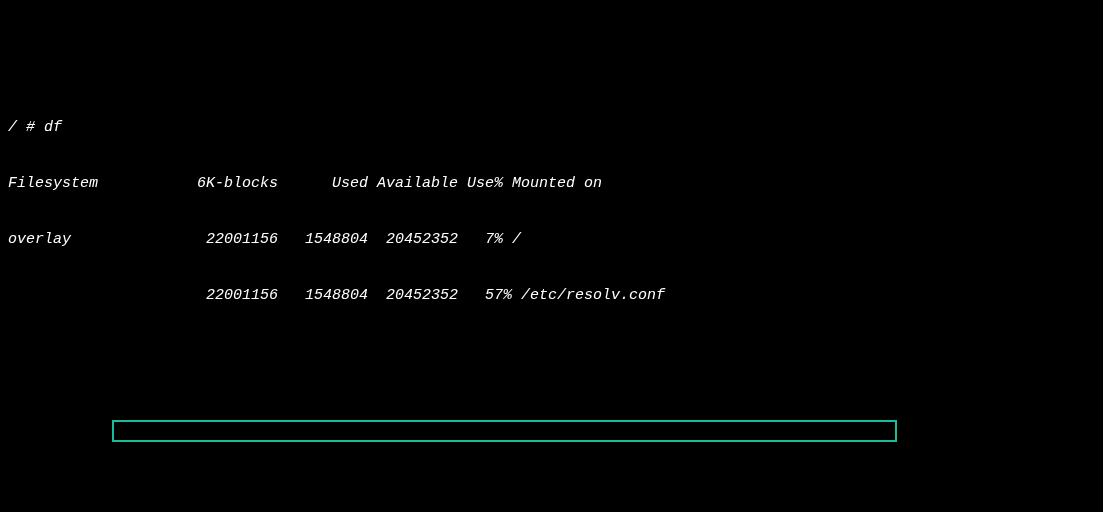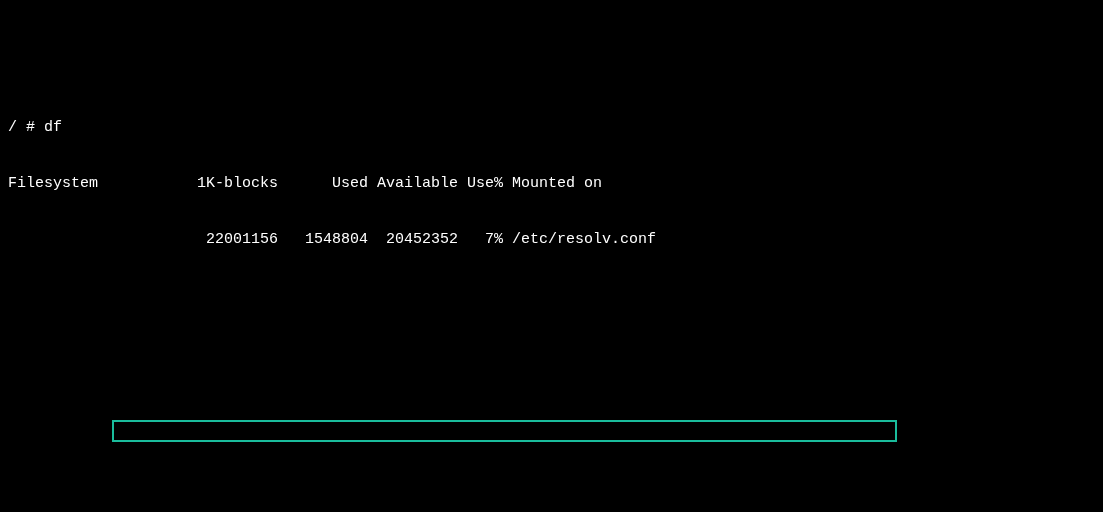--- a/index.html
+++ b/index.html
@@ -17,42 +17,44 @@
       width: 1103px;
       height: 512px;
       overflow: hidden;
       white-space: pre;
     }
     .terminal {
       position: relative;
     }
     .line {
       display: block;
+      font-style: italic;
     }
     .highlight-box {
       position: absolute;
       border: 2px solid #1abc9c;
       pointer-events: none;
     }
     .highlight-1 {
       left: 104px;
       top: 339px;
       width: 785px;
       height: 22px;
     }
   </style>
 </head>
 <body>
 
 
 
 <div class="terminal">
   <span class="line">/ # df</span>
-  <span class="line">Filesystem           1K-blocks      Used Available Use% Mounted on</span>
-  <span class="line">                      22001156   1548804  20452352   7% /etc/resolv.conf</span>
+  <span class="line">Filesystem           6K-blocks      Used Available Use% Mounted on</span>
+  <span class="line">overlay               22001156   1548804  20452352   7% /</span>
+  <span class="line">                      22001156   1548804  20452352   57% /etc/resolv.conf</span>
   
   
   
   
   
   
   
   
   
   

